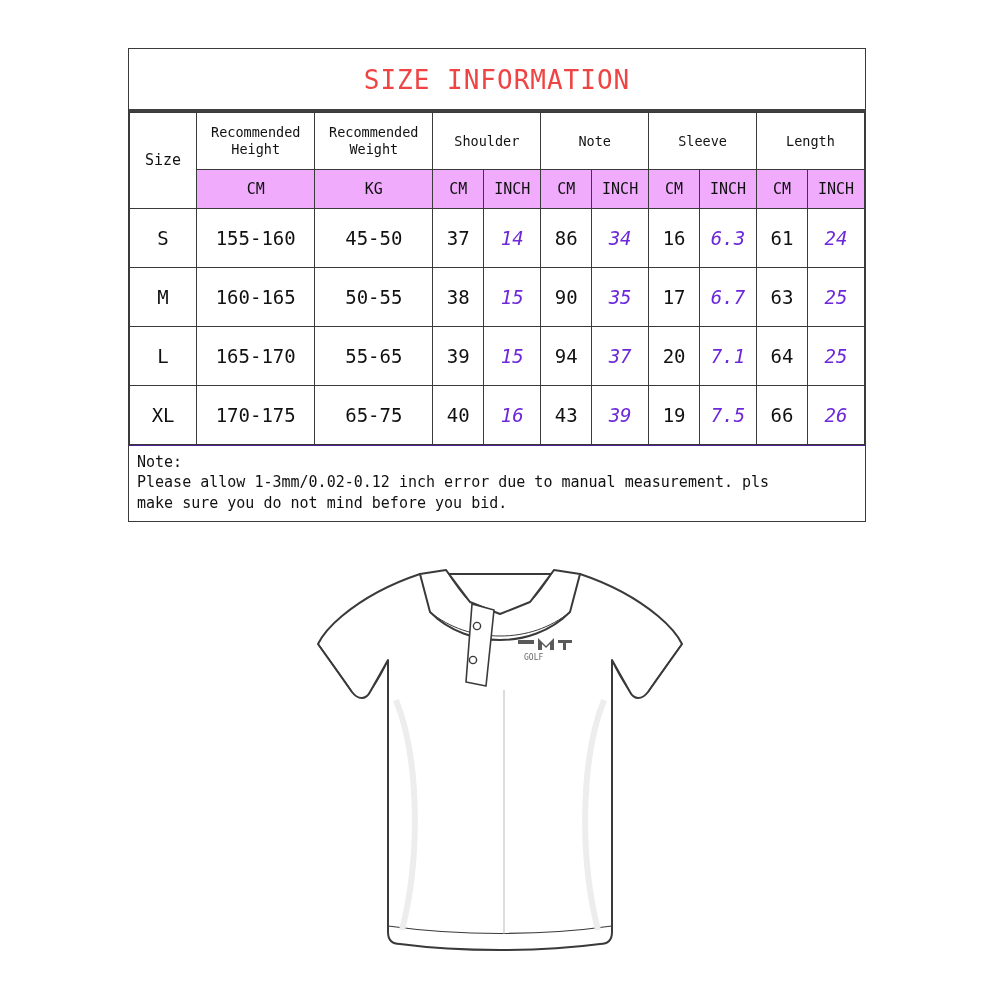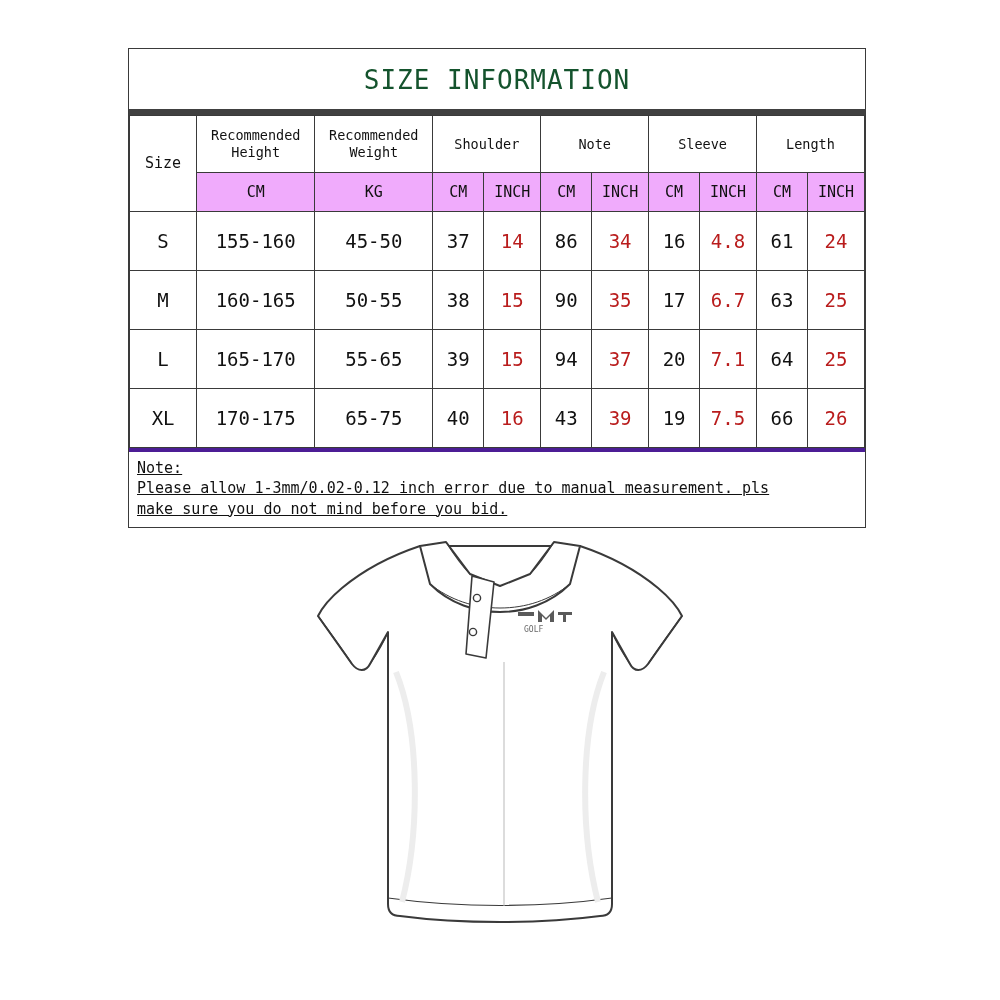--- a/index.html
+++ b/index.html
@@ -26,23 +26,23 @@
     width: 738px;
     border: 1px solid #3a3a3a;
     box-sizing: border-box;
     background: #fff;
   }
   .chart-title {
     text-align: center;
     font-family: "DejaVu Sans Mono", monospace;
     font-size: 26px;
     letter-spacing: 1px;
-    color: #14532d;
+    color: #ef4444;
     padding: 16px 0 14px 0;
-    border-bottom: 6px solid #404040;
+    border-bottom: 3px solid #404040;
   }
   table.size-table {
     border-collapse: collapse;
     width: 100%;
     table-layout: fixed;
   }
   table.size-table td, table.size-table th {
     border: 1px solid #3a3a3a;
     text-align: center;
     vertical-align: middle;
@@ -67,38 +67,38 @@
   }
   td.size-cell {
     font-size: 15px;
     width: 66px;
   }
   .body-row td {
     height: 56px;
     font-size: 19px;
   }
   .body-row td.inch {
-    color: #b91c1c;
+    color: #6d28d9;
+    font-style: italic;
   }
   .note {
-    border-top: 4px solid #4c1d95;
+    border-top: 1px solid #4c1d95;
     padding: 6px 8px 8px 8px;
     font-family: "DejaVu Sans Mono", monospace;
     font-size: 15px;
     line-height: 1.35;
     color: #111;
-    text-decoration: underline;
   }
   .note-line { white-space: pre-wrap; }
 
   
   .garment {
     position: absolute;
     left: 270px;
-    top: 512px;
+    top: 540px;
     width: 460px;
     height: 430px;
   }
   .garment svg { display: block; }
 </style>
 </head>
 <body>
 
 <div class="page">
 
@@ -147,21 +147,21 @@
 
       <tr class="body-row">
         <td>S</td>
         <td>155-160</td>
         <td>45-50</td>
         <td>37</td>
         <td class="inch">14</td>
         <td>86</td>
         <td class="inch">34</td>
         <td>16</td>
-        <td class="inch">4.8</td>
+        <td class="inch">6.3</td>
         <td>61</td>
         <td class="inch">24</td>
       </tr>
 
       <tr class="body-row">
         <td>M</td>
         <td>160-165</td>
         <td>50-55</td>
         <td>38</td>
         <td class="inch">15</td>

